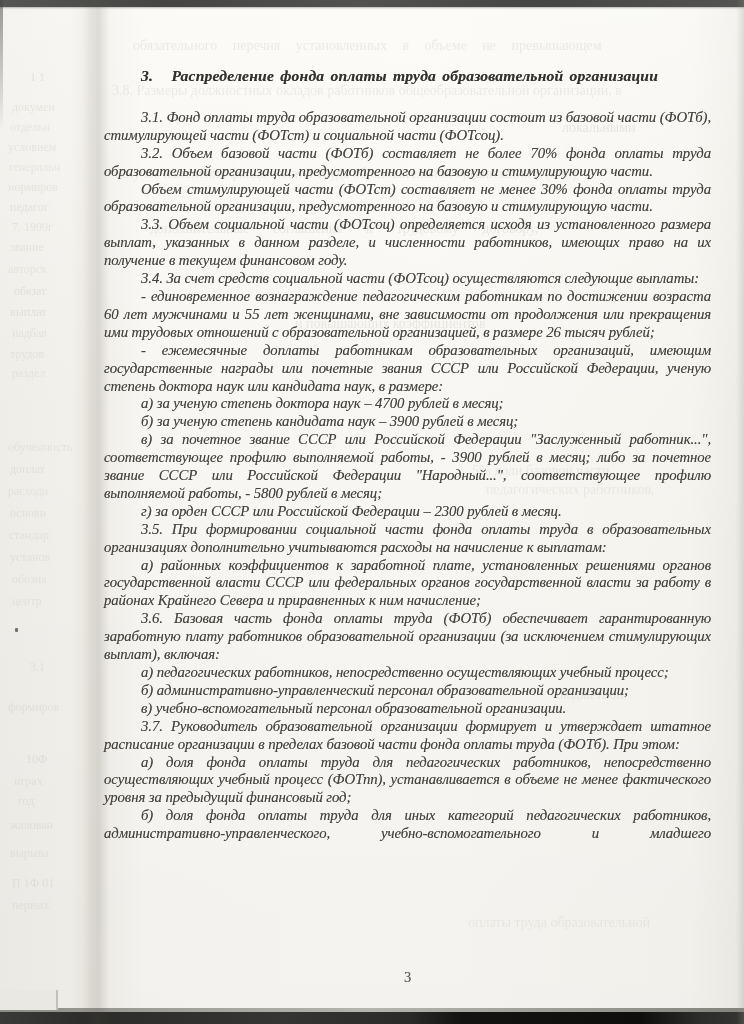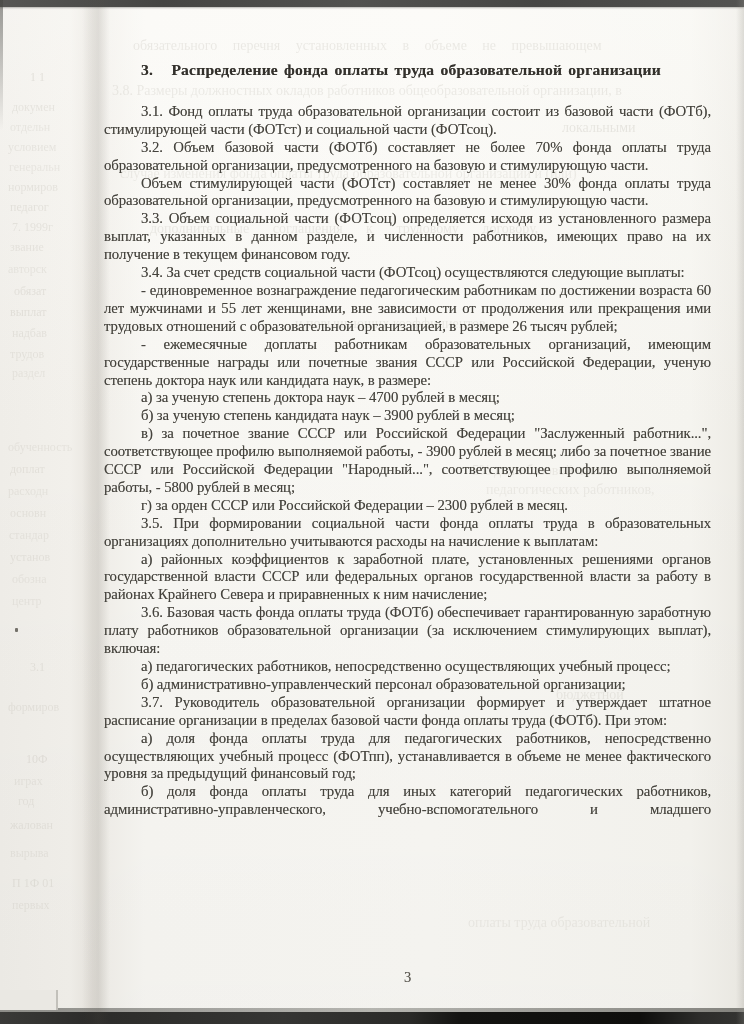--- a/index.html
+++ b/index.html
@@ -59,25 +59,26 @@
     position: absolute;
     color: #8f897b;
     white-space: nowrap;
     filter: blur(0.45px);
     font-family: "Liberation Serif", "DejaVu Serif", serif;
   }
 
   
   .content {
     position: absolute;
-    left: 104px; top: 61px; width: 607px;
+    left: 104px; top: 67px; width: 607px;
     color: #45433d;
     font-size: 14.8px;
     line-height: 17.9px;
     letter-spacing: -0.1px;
+    font-style: italic;
   }
   .heading {
     margin: 0 0 24px 0;
     font-size: 15.6px;
     font-weight: bold;
     color: #33312c;
     text-indent: 37px;
     letter-spacing: 0.2px;
     word-spacing: 2px;
     text-shadow: 0 0 0.6px rgba(51,49,44,0.6);
@@ -178,20 +179,21 @@
         <p class="para">- ежемесячные доплаты работникам образовательных организаций, имеющим государственные награды или почетные звания СССР или Российской Федерации, ученую степень доктора наук или кандидата наук, в размере:</p>
         <p class="para">а) за ученую степень доктора наук – 4700 рублей в месяц;</p>
         <p class="para">б) за ученую степень кандидата наук – 3900 рублей в месяц;</p>
         <p class="para">в) за почетное звание СССР или Российской Федерации "Заслуженный работник...", соответствующее профилю выполняемой работы, - 3900 рублей в месяц; либо за почетное звание СССР или Российской Федерации "Народный...", соответствующее профилю выполняемой работы, - 5800 рублей в месяц;</p>
         <p class="para">г) за орден СССР или Российской Федерации – 2300 рублей в месяц.</p>
         <p class="para">3.5. При формировании социальной части фонда оплаты труда в образовательных организациях дополнительно учитываются расходы на начисление к выплатам:</p>
         <p class="para">а) районных коэффициентов к заработной плате, установленных решениями органов государственной власти СССР или федеральных органов государственной власти за работу в районах Крайнего Севера и приравненных к ним начисление;</p>
         <p class="para">3.6. Базовая часть фонда оплаты труда (ФОТб) обеспечивает гарантированную заработную плату работников образовательной организации (за исключением стимулирующих выплат), включая:</p>
         <p class="para">а) педагогических работников, непосредственно осуществляющих учебный процесс;</p>
         <p class="para">б) административно-управленческий персонал образовательной организации;</p>
+        <p class="para">в) учебно-вспомогательный персонал образовательной организации.</p>
         <p class="para">3.7. Руководитель образовательной организации формирует и утверждает штатное расписание организации в пределах базовой части фонда оплаты труда (ФОТб). При этом:</p>
         <p class="para">а) доля фонда оплаты труда для педагогических работников, непосредственно осуществляющих учебный процесс (ФОТпп), устанавливается в объеме не менее фактического уровня за предыдущий финансовый год;</p>
         <p class="para cont">б) доля фонда оплаты труда для иных категорий педагогических работников, административно-управленческого, учебно-вспомогательного и младшего</p>
       </div>
   </div>
 
   <div class="page-number">3</div>
 
 </div>
 

